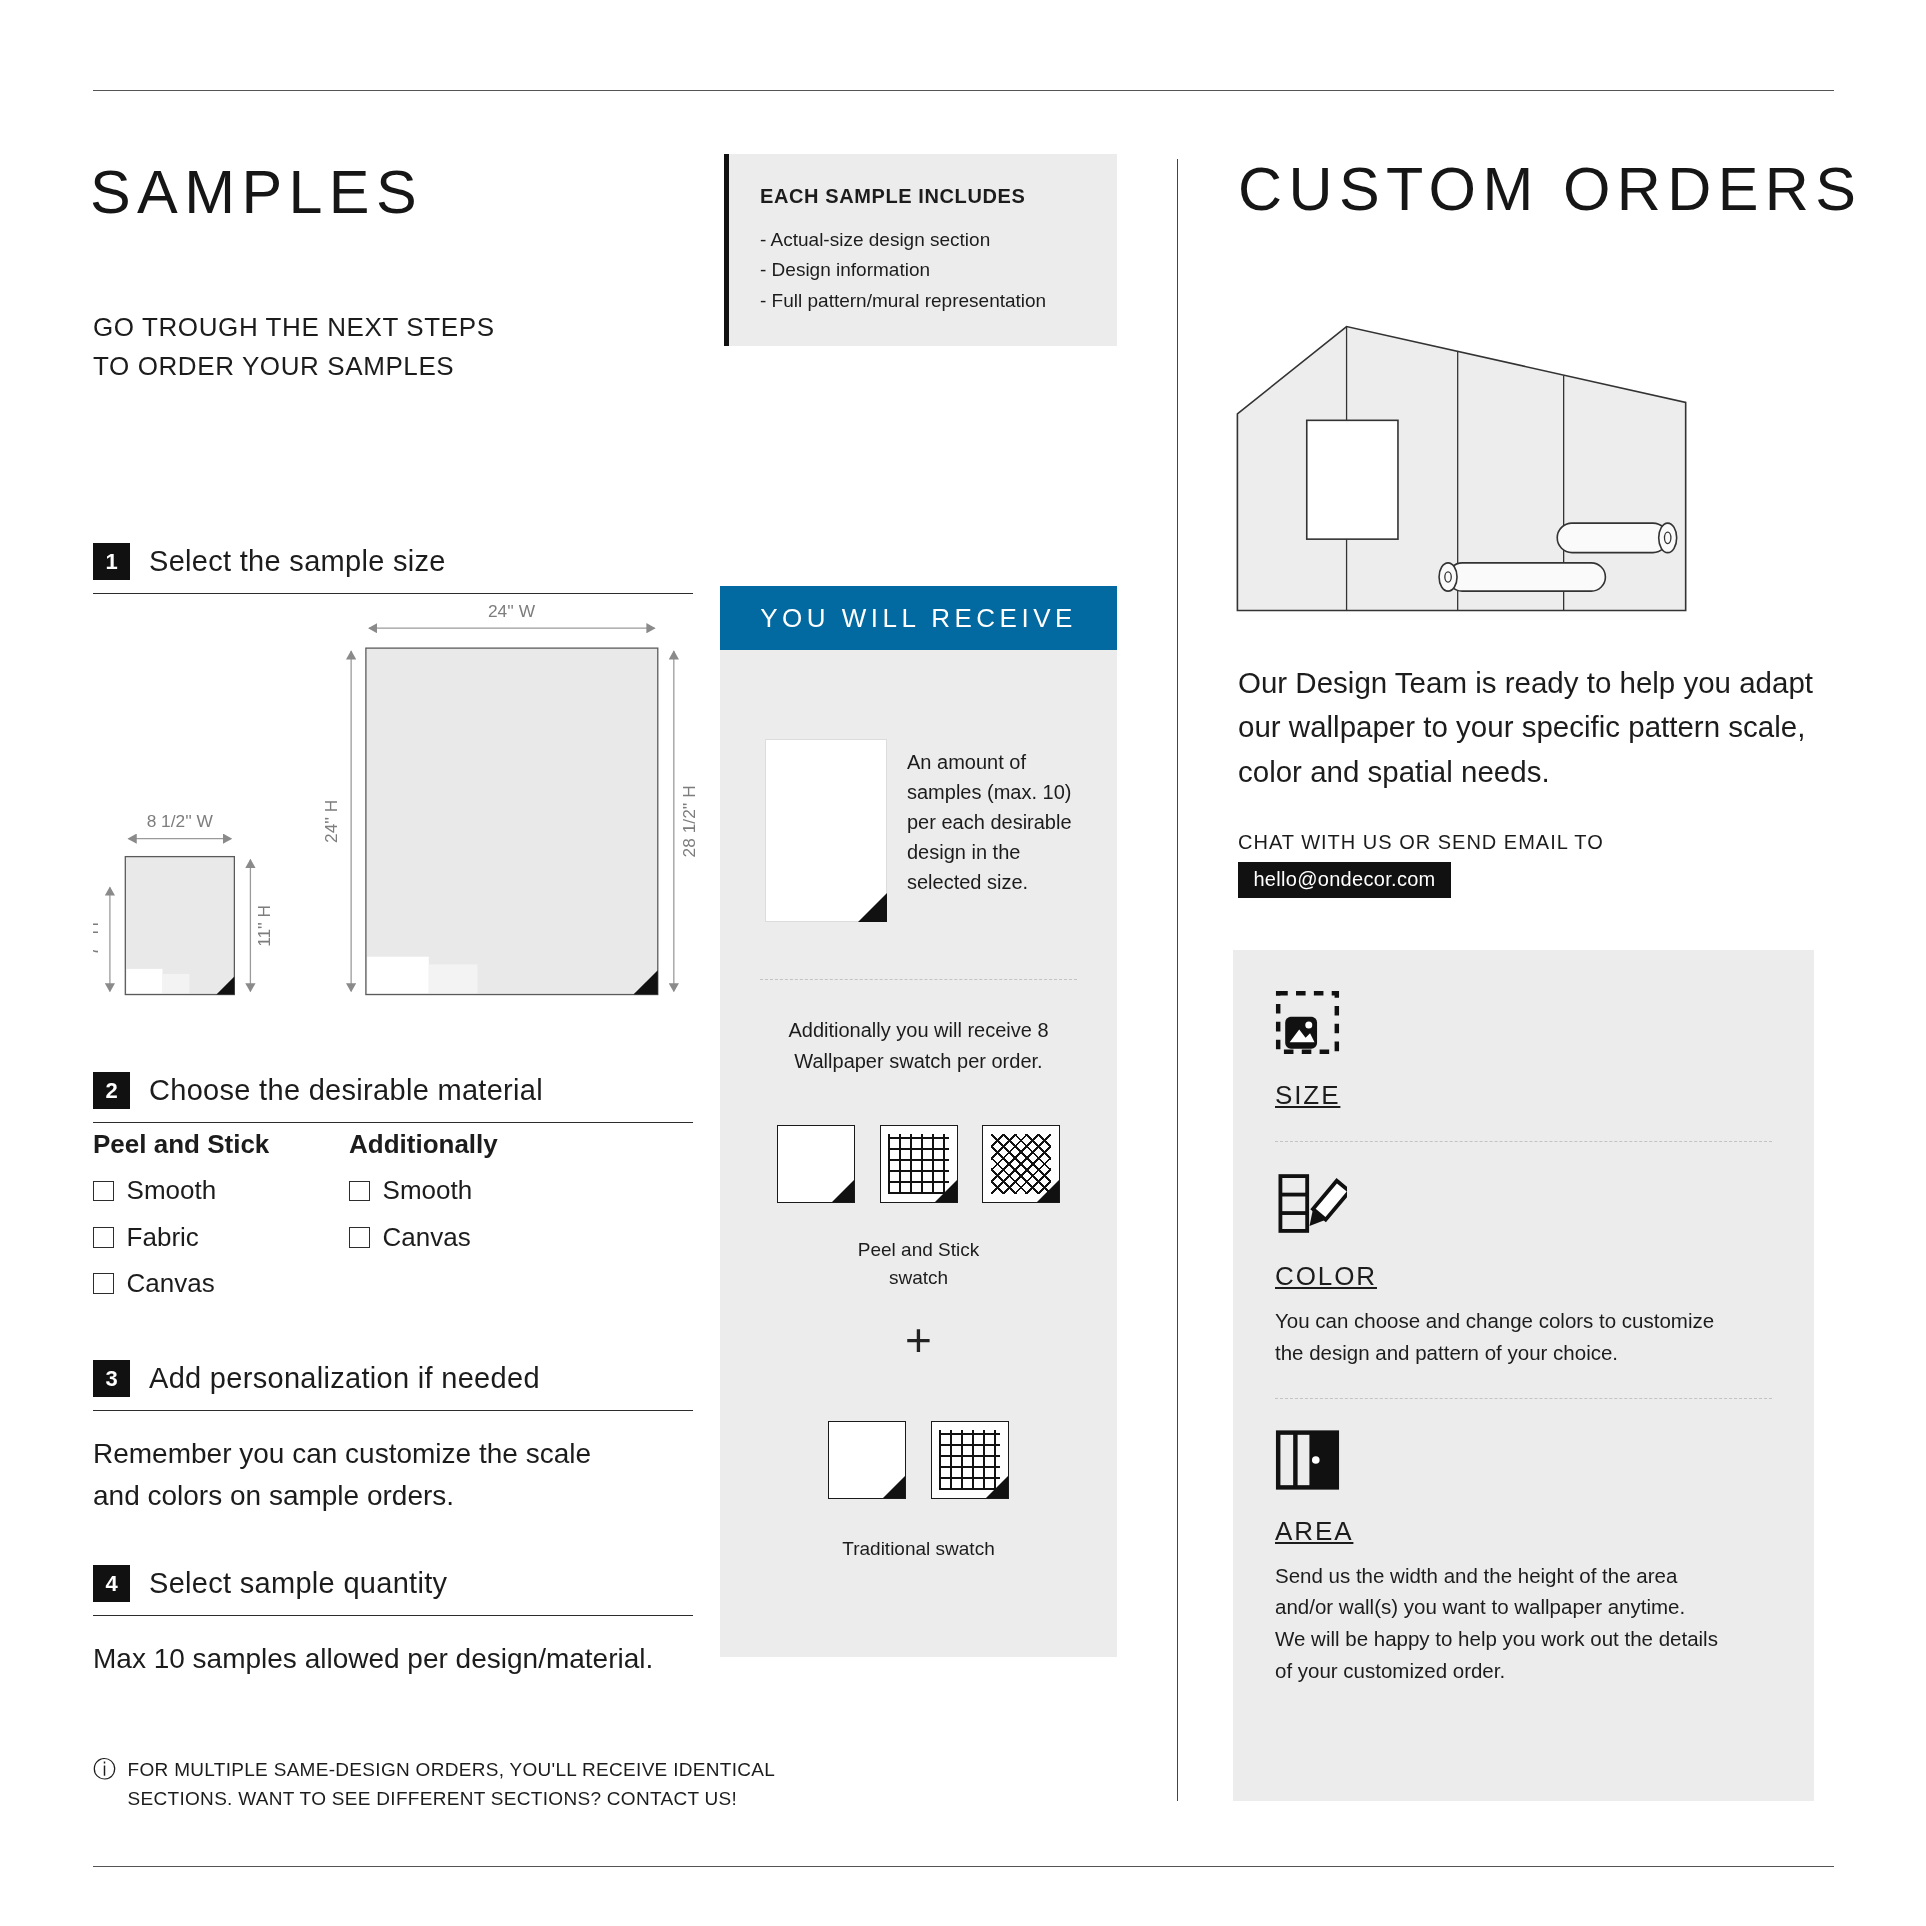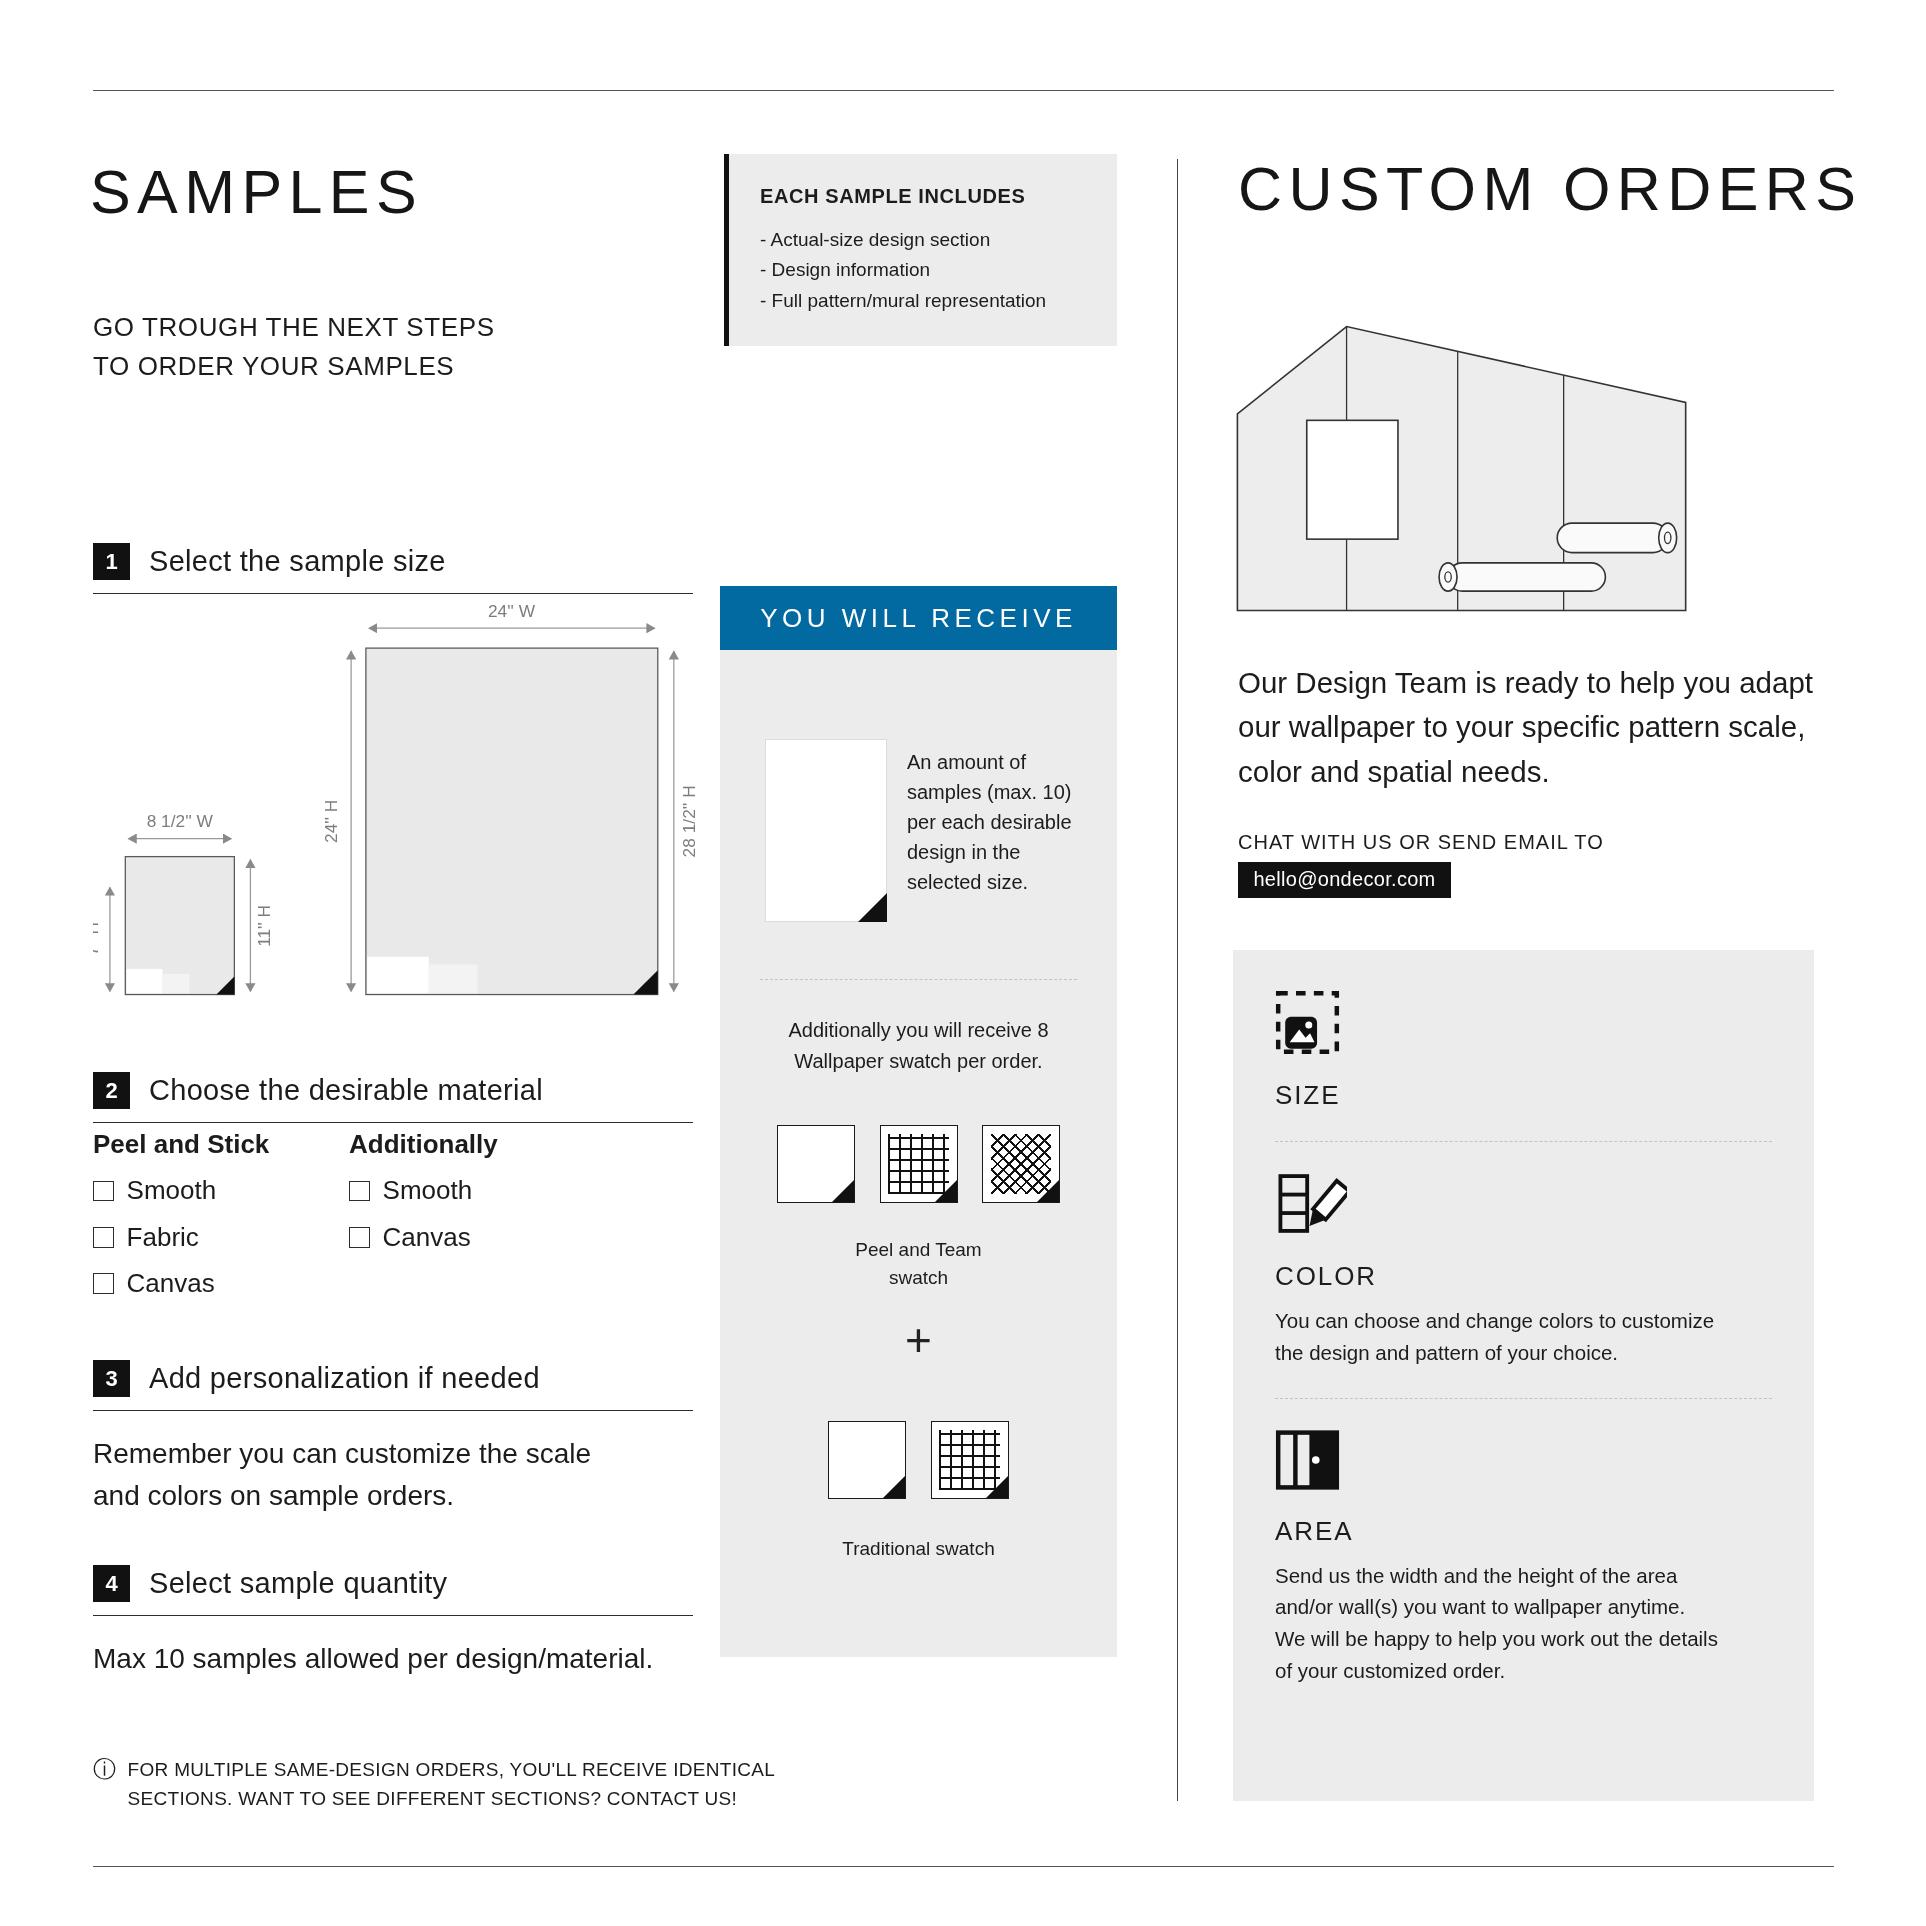--- a/index.html
+++ b/index.html
@@ -64,21 +64,21 @@
   .swatch-label{position:absolute;left:0;right:0;text-align:center;font-size:19px;line-height:1.45;}
   .swatch-label span{display:inline-block;max-width:173px;}
   .plus{position:absolute;left:0;right:0;text-align:center;font-size:46px;font-weight:300;color:#222;}
 
   
   .chat-label{position:absolute;left:1238px;top:831px;font-size:20px;letter-spacing:1px;}
   .email-badge{position:absolute;left:1238px;top:862px;background:#111;color:#fff;font-size:20px;
                padding:6.4px 15.4px;letter-spacing:0.3px;cursor:pointer;}
   .features{position:absolute;left:1233px;top:950px;width:581px;height:851px;box-sizing:border-box;
             background:#ececec;padding:40px 42px;}
-  .feat-name{margin-top:23px;font-size:26px;letter-spacing:1.9px;}
+  .feat-name{margin-top:23px;font-size:26px;letter-spacing:1.9px;text-decoration:underline;}
   .feat-text{margin-top:13px;font-size:20.5px;line-height:1.55;width:443px;}
   .feat-dash{margin:29.5px 0;border-top:1.3px dashed #c3c3c3;}
 
   svg text{font-family:"Liberation Sans","DejaVu Sans",sans-serif;}
 </style>
 </head>
 <body>
 
 <div class="page">
 
@@ -206,21 +206,21 @@
     <div class="swatch-row" style="top:539px;">
       <div class="swatch"></div>
       <div class="swatch">
           <div class="pattern pat-grid"></div>
         </div>
       <div class="swatch">
           <div class="pattern pat-cross"></div>
         </div>
     </div>
     <div class="swatch-label" style="top:650px;">
-      <span>Peel and Team swatch</span>
+      <span>Peel and Stick swatch</span>
     </div>
 
     <div class="plus" style="top:727px;">+</div>
 
     <div class="swatch-row" style="top:835px;">
       <div class="swatch"></div>
       <div class="swatch">
           <div class="pattern pat-grid"></div>
         </div>
     </div>

